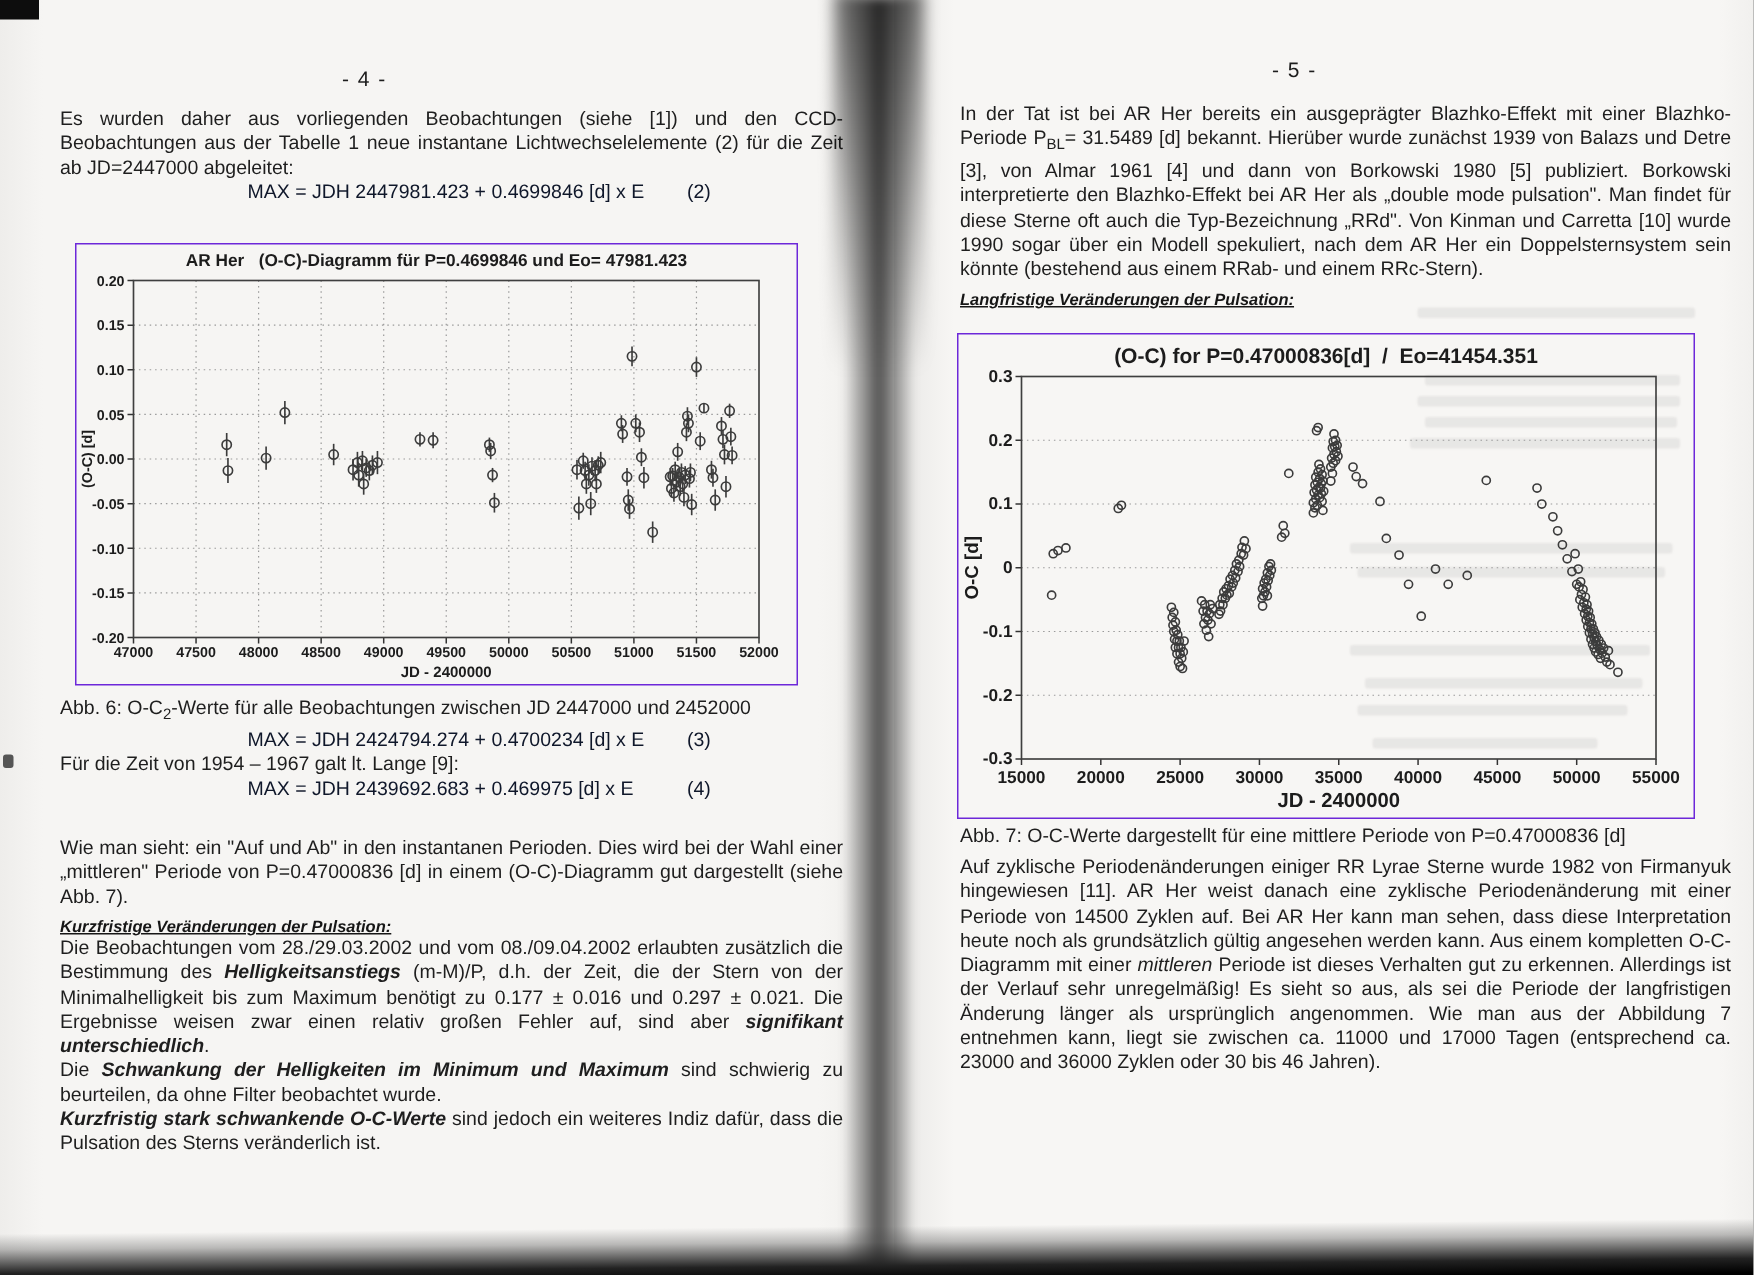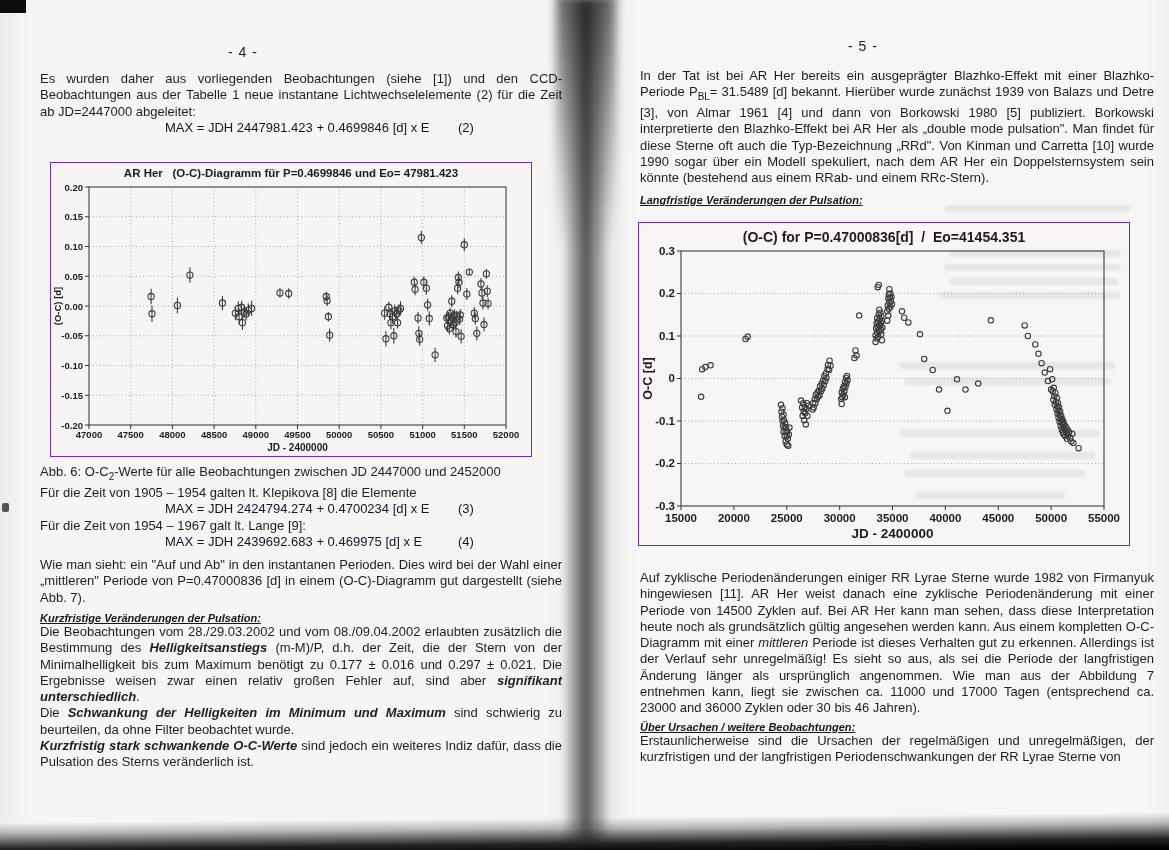--- a/index.html
+++ b/index.html
@@ -263,21 +263,20 @@
         <circle cx="436.23499999999996" cy="128.125" r="3.1" fill="none" stroke="#3c3c3c" stroke-width="1.1"></circle>
         <line x1="437.06899999999996" y1="146.57" x2="437.06899999999996" y2="134.67" stroke="#3c3c3c" stroke-width="1.1"></line>
         <circle cx="437.06899999999996" cy="140.62" r="3.1" fill="none" stroke="#3c3c3c" stroke-width="1.1"></circle>
       </svg></div>
 
   <div class="caption" style="left:40px;top:464px;">
     <span>Abb. 6: O-C</span><sub>2</sub><span>-Werte für alle Beobachtungen zwischen JD 2447000 und 2452000</span>
   </div>
 
   <div class="abs" style="left:40px;top:485px;width:522px;">
-    <div class="p">Für die Zeit von 1905 – 1954 galten lt. Klepikova [8] die Elemente</div>
     <div class="eqrow">
       <span class="eq">MAX = JDH 2424794.274 + 0.4700234 [d] x E</span>
       <span class="eqnum">(3)</span>
     </div>
     <div class="p">Für die Zeit von 1954 – 1967 galt lt. Lange [9]:</div>
     <div class="eqrow">
       <span class="eq">MAX = JDH 2439692.683 + 0.469975 [d] x E</span>
       <span class="eqnum">(4)</span>
     </div>
   </div>
@@ -545,29 +544,26 @@
         <circle cx="428.51624999999996" cy="206.5" r="2.7" fill="none" stroke="#3c3c3c" stroke-width="1.1"></circle>
         <circle cx="429.045" cy="212.45" r="2.7" fill="none" stroke="#3c3c3c" stroke-width="1.1"></circle>
         <circle cx="430.1025" cy="209.05" r="2.7" fill="none" stroke="#3c3c3c" stroke-width="1.1"></circle>
         <circle cx="431.16" cy="215" r="2.7" fill="none" stroke="#3c3c3c" stroke-width="1.1"></circle>
         <circle cx="432.2175" cy="218.39999999999998" r="2.7" fill="none" stroke="#3c3c3c" stroke-width="1.1"></circle>
         <circle cx="433.27500000000003" cy="210.75" r="2.7" fill="none" stroke="#3c3c3c" stroke-width="1.1"></circle>
         <circle cx="434.3325" cy="220.1" r="2.7" fill="none" stroke="#3c3c3c" stroke-width="1.1"></circle>
         <circle cx="439.62" cy="225.2" r="2.7" fill="none" stroke="#3c3c3c" stroke-width="1.1"></circle>
       </svg></div>
 
+  <div class="caption" style="left:640px;top:549px;">Abb. 7: O-C-Werte dargestellt für eine mittlere Periode von P=0.47000836 [d]</div>
 
   <div class="abs" style="left:640px;top:570px;width:514px;">
     <p class="p"><span>Auf zyklische Periodenänderungen einiger RR Lyrae Sterne wurde 1982 von Firmanyuk hingewiesen [11]. AR Her weist danach eine zyklische Periodenänderung mit einer Periode von 14500 Zyklen auf. Bei AR Her kann man sehen, dass diese Interpretation heute noch als grundsätzlich gültig angesehen werden kann. Aus einem kompletten O-C-Diagramm mit einer </span><span class="it">mittleren</span><span> Periode ist dieses Verhalten gut zu erkennen. Allerdings ist der Verlauf sehr unregelmäßig! Es sieht so aus, als sei die Periode der langfristigen Änderung länger als ursprünglich angenommen. Wie man aus der Abbildung 7 entnehmen kann, liegt sie zwischen ca. 11000 und 17000 Tagen (entsprechend ca. 23000 and 36000 Zyklen oder 30 bis 46 Jahren).</span></p>
   </div>
 
-  <div class="abs" style="left:640px;top:721px;width:514px;">
-    <div class="hd">Über Ursachen / weitere Beobachtungen:</div>
-    <p class="p">Erstaunlicherweise sind die Ursachen der regelmäßigen und unregelmäßigen, der kurzfristigen und der langfristigen Periodenschwankungen der RR Lyrae Sterne von</p>
-  </div>
 
   <div class="gutter"></div>
   <div class="gutter-top"></div>
   <div class="bottom-band"></div>
   <div class="corner-mark"></div>
   <div class="edge-mark"></div>
 
 </div>
 
 </body></html>

